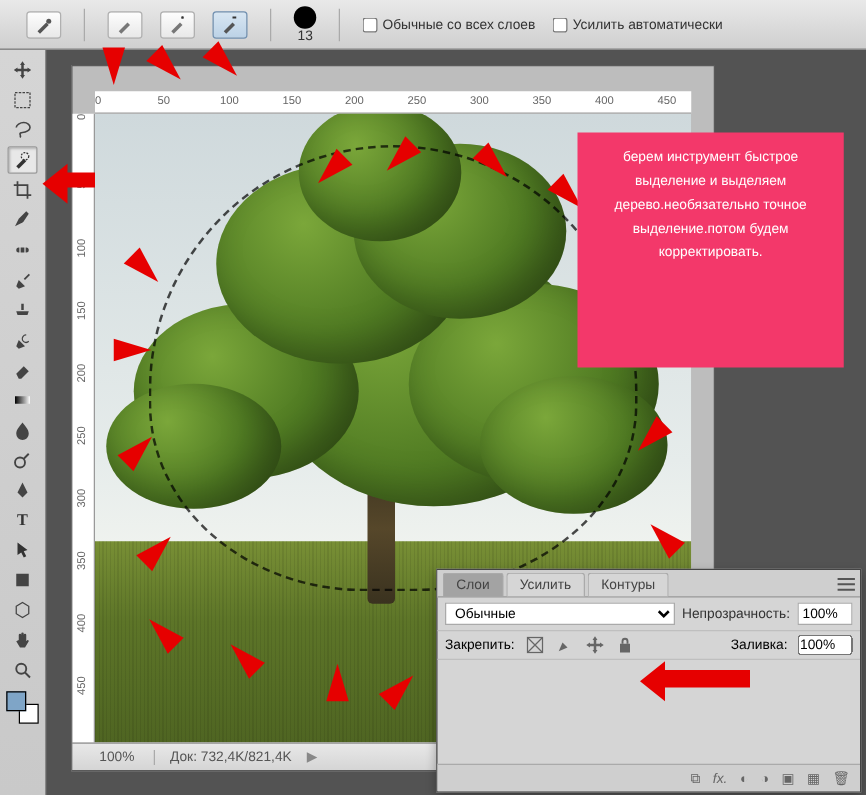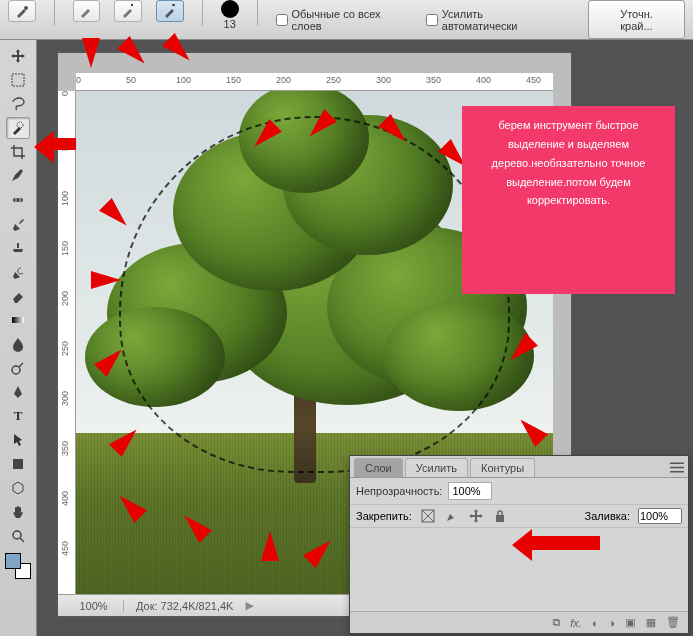--- a/index.html
+++ b/index.html
@@ -1,17 +1,17 @@
 <!DOCTYPE html>
 <html><head>
 <meta charset="utf-8">
 <style>
 *{box-sizing:border-box;margin:0;padding:0;font-family:Tahoma,Arial,sans-serif;font-size:11px}
 body{width:693px;height:636px;background:#535353;overflow:hidden;position:relative;color:#000}
-.optbar{position:absolute;left:0;top:0;right:0;height:40px;background:linear-gradient(#e9e9e9,#cfcfcf);border-bottom:1px solid #8a8a8a;display:flex;padding:0 8px;gap:14px}
+.optbar{position:absolute;left:0;top:0;right:0;height:40px;background:linear-gradient(#e9e9e9,#cfcfcf);border-bottom:1px solid #8a8a8a;display:flex;align-items:center;padding:0 21px;gap:14px}
 .tool-chip{width:28px;height:22px;border:1px solid #b0b0b0;border-radius:3px;background:linear-gradient(#fdfdfd,#e8e8e8);display:flex;align-items:center;justify-content:center}
 .tool-chip.sel{background:linear-gradient(#d8e6f2,#bcd2e6);border-color:#6f8fb0}
 .divider{width:1px;height:26px;background:#aaa;margin:0 4px}
 .brush-dot{width:18px;height:18px;border-radius:50%;background:#000}
 .brush-size{width:12px;text-align:center;color:#333}
 .chk{display:flex;align-items:center;gap:4px;color:#333}
 .chk input{width:12px;height:12px}
 .btn{padding:3px 14px;border:1px solid #9a9a9a;border-radius:3px;background:linear-gradient(#fefefe,#e4e4e4);color:#333;cursor:pointer}
 .leftstrip{position:absolute;left:0;top:40px;width:37px;bottom:0;background:linear-gradient(#d5d5d5,#c9c9c9);border-right:1px solid #888;padding-top:3px}
 .leftstrip .tbtn{width:24px;height:22px;margin:2px auto;border:1px solid transparent;border-radius:2px;display:flex;align-items:center;justify-content:center}
@@ -113,21 +113,20 @@
   <div class="divider"></div>
   <label class="chk">
       <input type="checkbox" style="">
       <span>Обычные со всех слоев</span>
     </label>
   <label class="chk">
       <input type="checkbox" style="">
       <span>Усилить автоматически</span>
     </label>
   <div style="flex:1"></div>
-  <button class="btn">Уточн. край...</button>
 </div>
 
 <div class="leftstrip">
   <div class="tbtn">
       <svg viewBox="0 0 16 16">
         <path d="M8 1l2 3h-1v3h3v-1l3 2-3 2v-1h-3v3h1l-2 3-2-3h1v-3h-3v1l-3-2 3-2v1h3v-3h-1z" fill="#444"></path>
       </svg>
     </div>
   <div class="tbtn">
       <svg viewBox="0 0 16 16">
@@ -319,20 +318,21 @@
 <div class="layerspanel">
   <div class="lp-tabs">
     <div class="lp-tab active">Слои</div>
     <div class="lp-tab">Усилить</div>
     <div class="lp-tab">Контуры</div>
     <div class="lp-menu"><svg viewBox="0 0 15 13">
           <path d="M1 2h13M1 6h13M1 10h13" stroke="#555" stroke-width="1.5"></path>
         </svg></div>
   </div>
   <div class="lp-row">
+    <select class="sel"><option>Обычные</option></select>
     <span>Непрозрачность:</span>
     <input style="width: 44px;" value="100%">
   </div>
   <div class="lp-lock">
     <span>Закрепить:</span>
     <span class="lock-icon">
         <svg viewBox="0 0 16 16">
           <rect x="2" y="2" width="12" height="12" fill="none" stroke="#666"></rect>
           <path d="M2 2l12 12M14 2L2 14" stroke="#666"></path>
         </svg>

